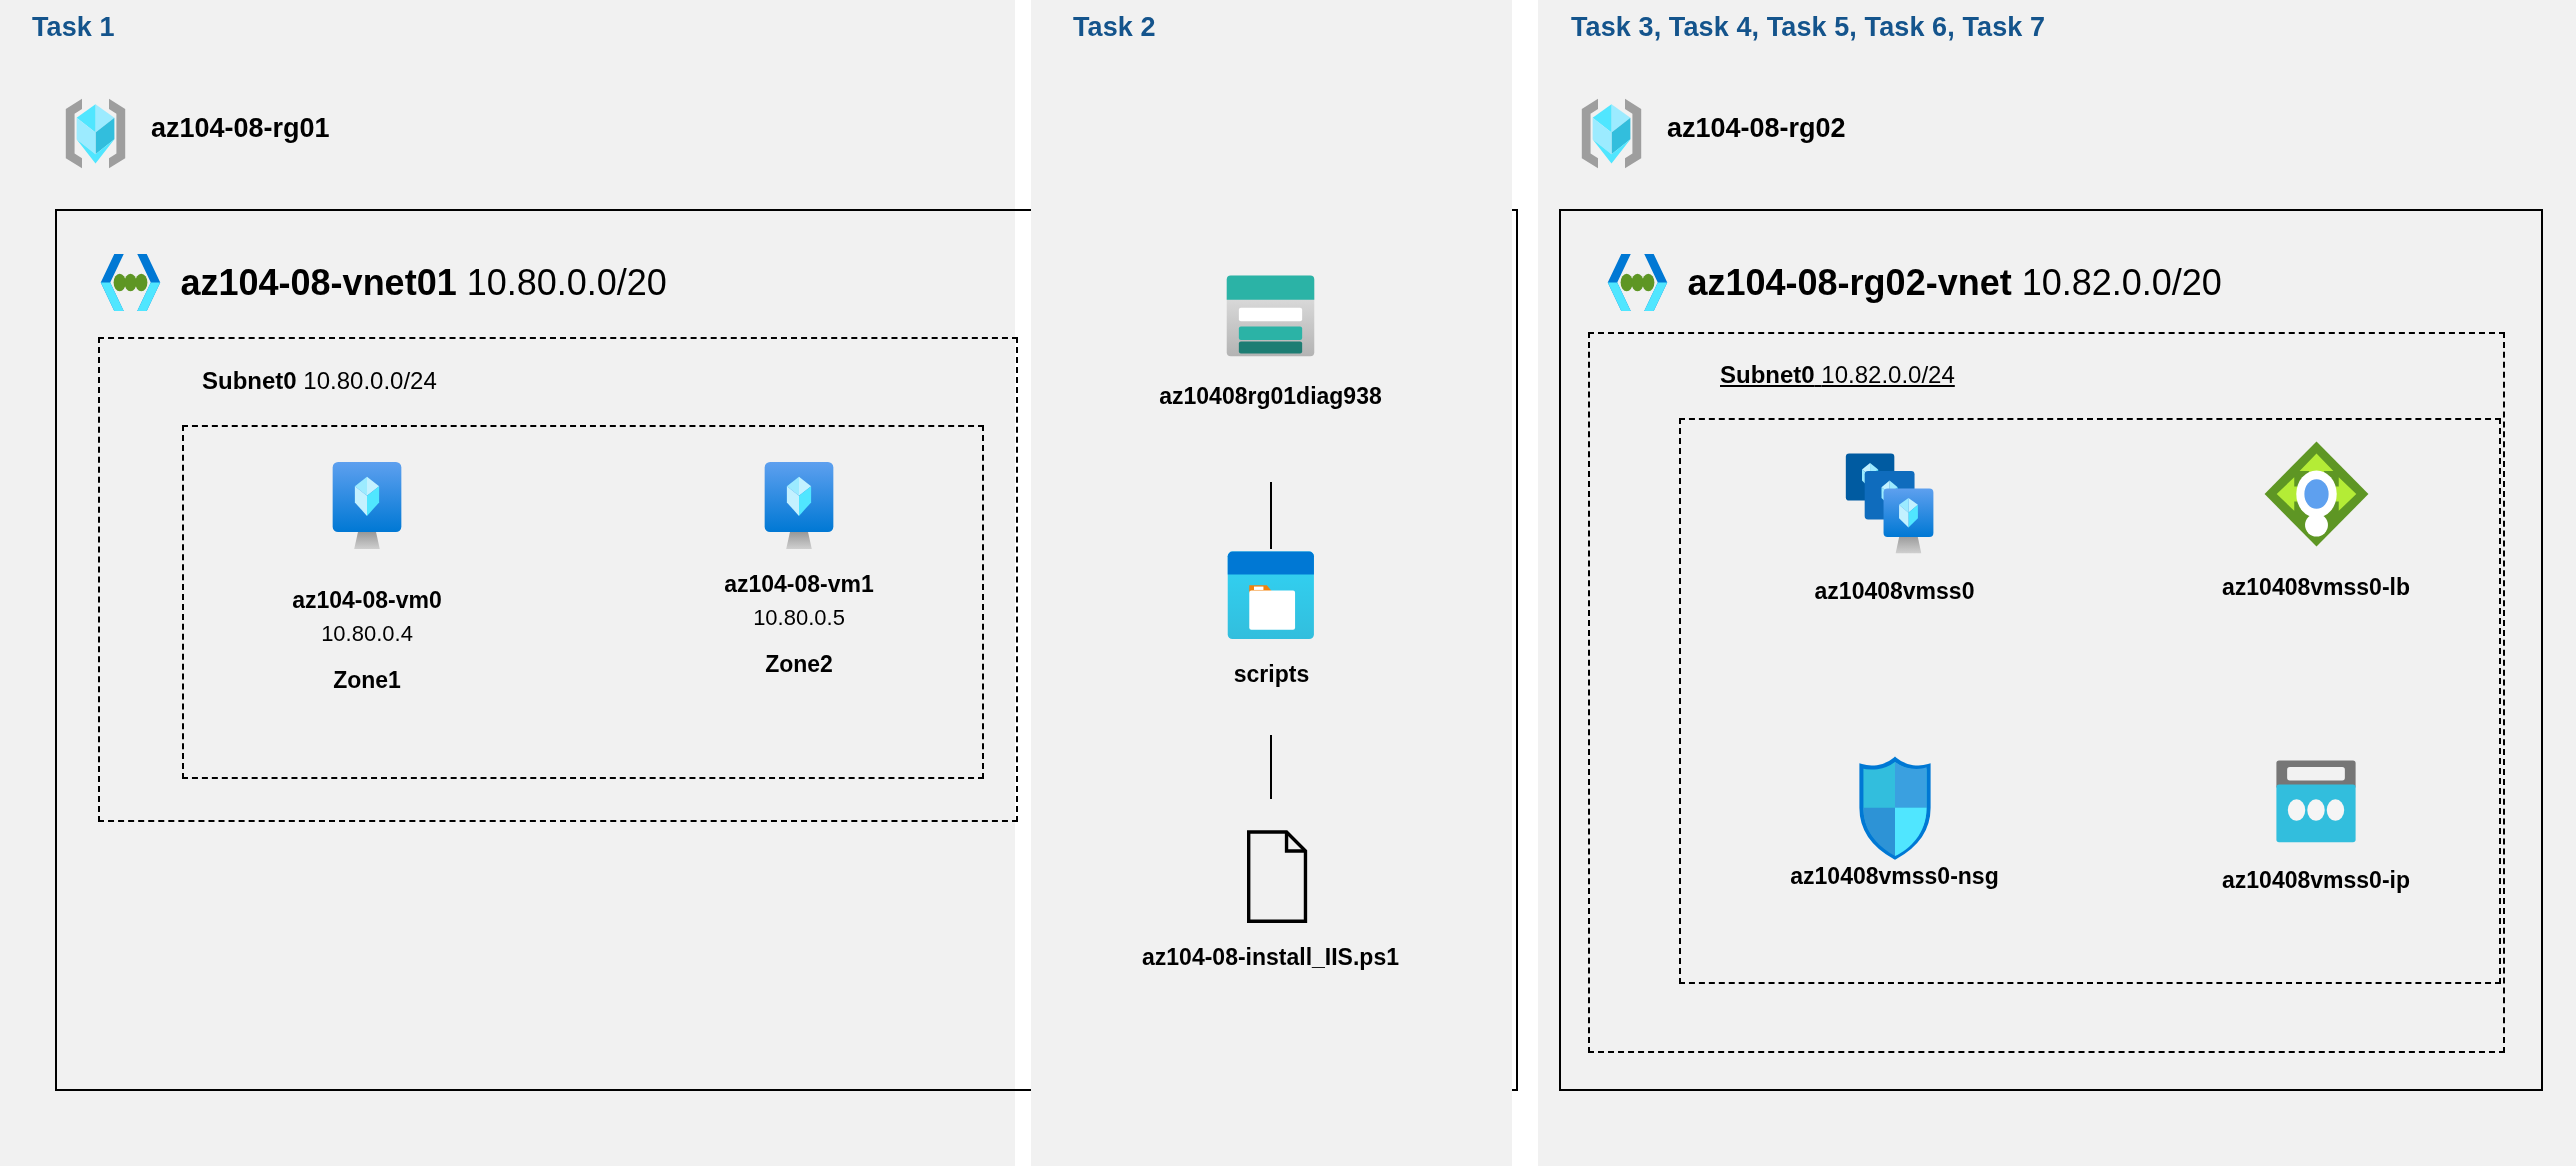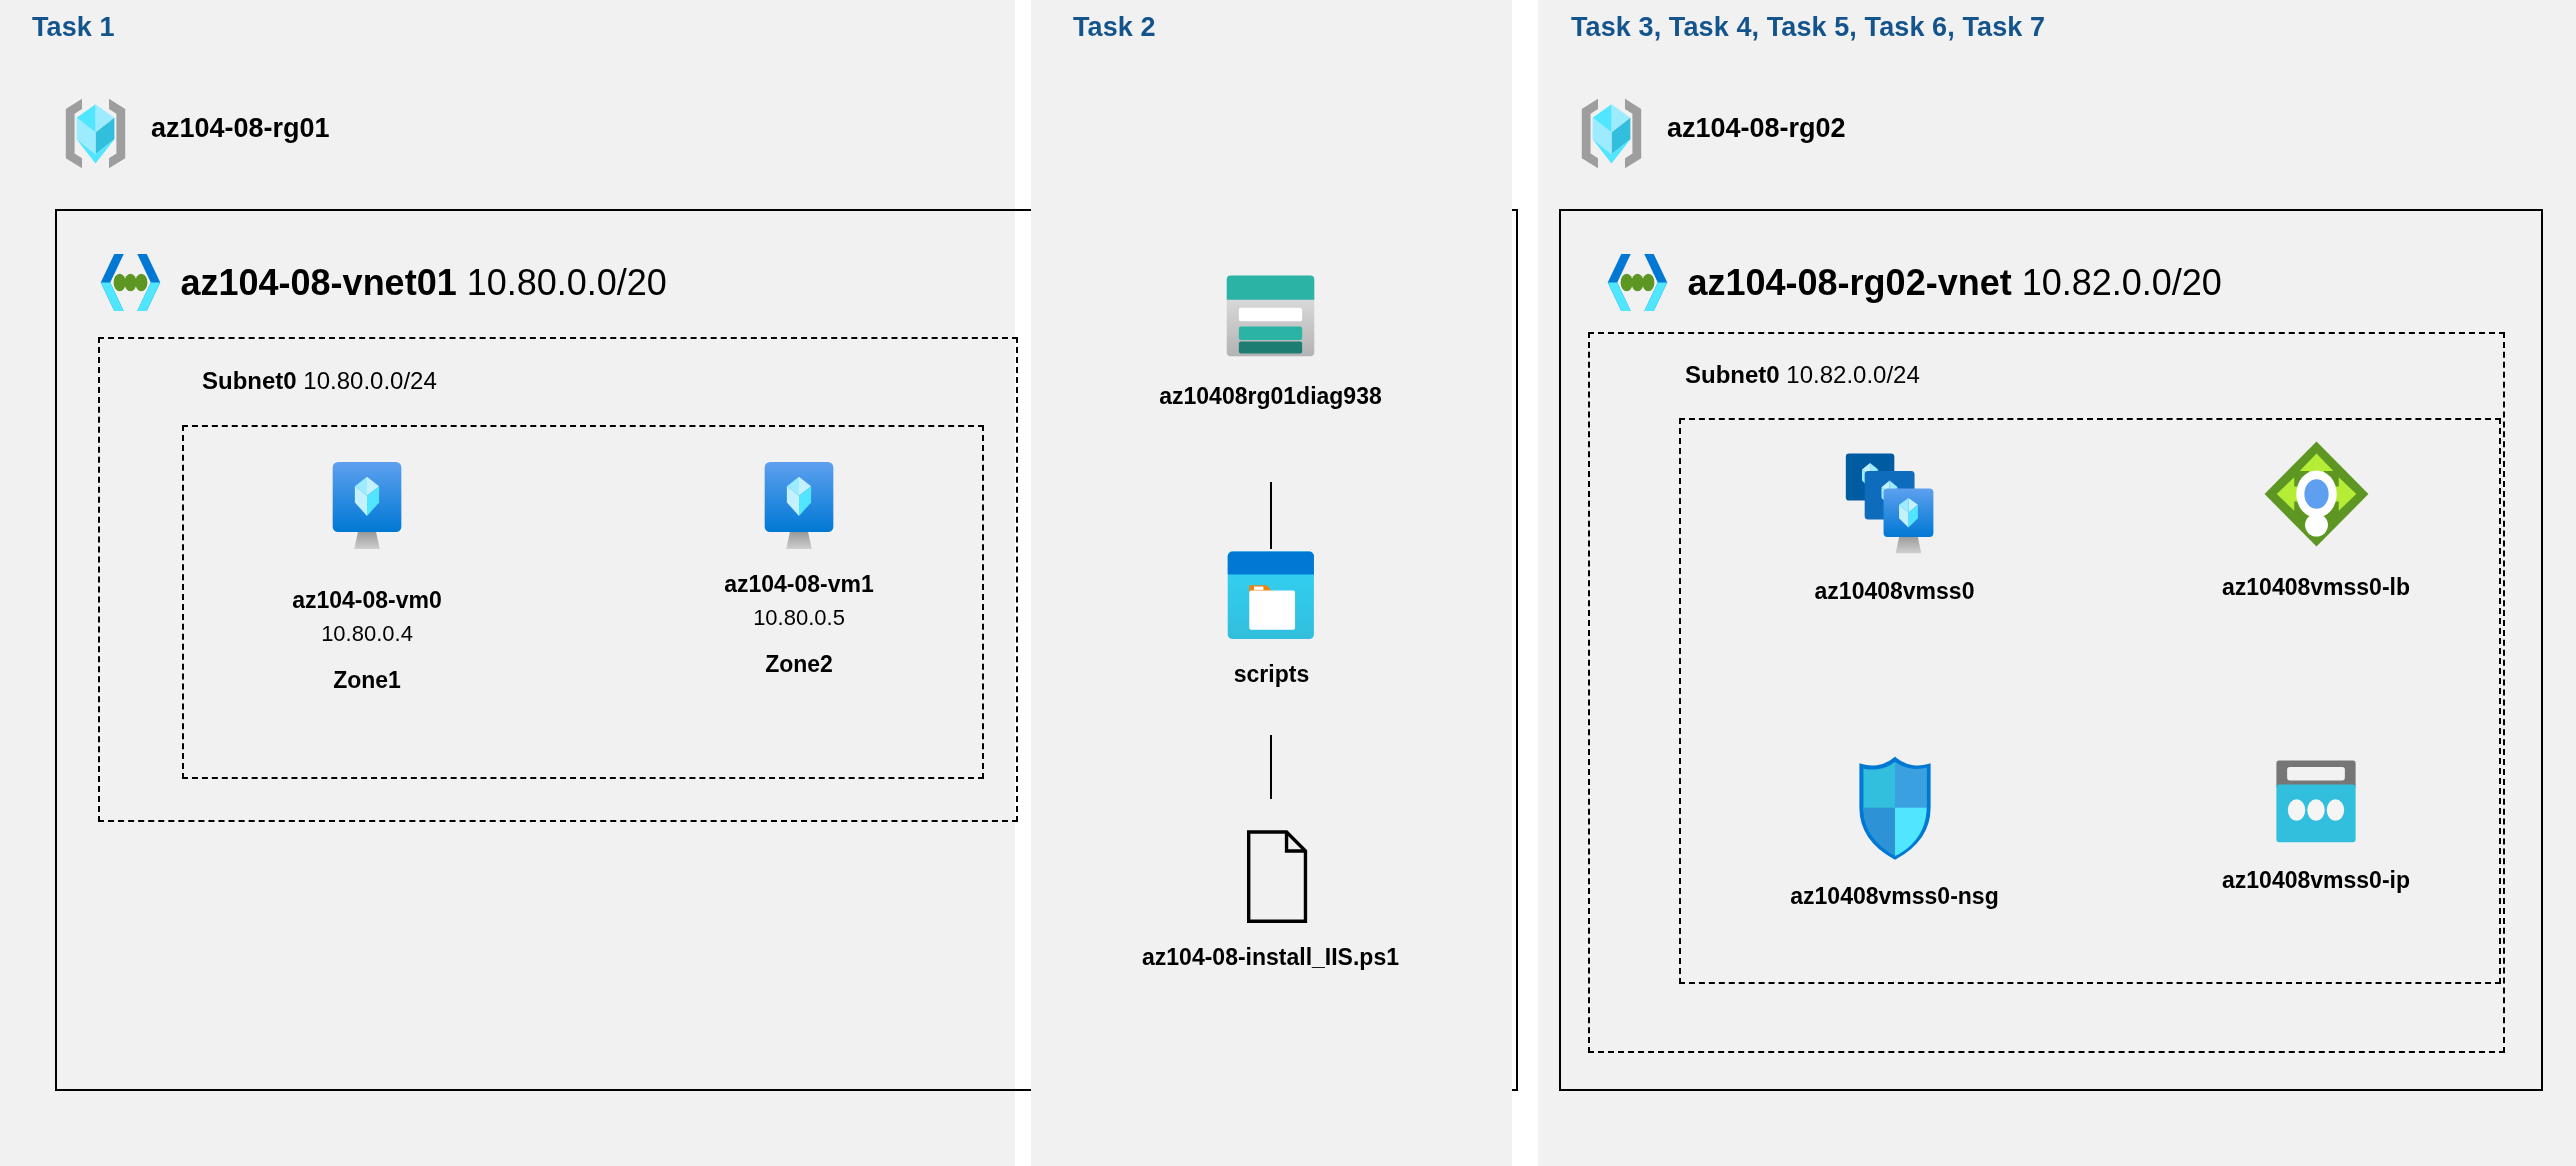--- a/index.html
+++ b/index.html
@@ -244,21 +244,21 @@
         <ellipse cx="70" cy="54" rx="9" ry="13" fill="#5e9624"></ellipse>
       </svg>
     </span>
     <span class="vnet-title">
       <b>az104-08-rg02-vnet</b>
       <span class="cidr">10.82.0.0/20</span>
     </span>
   </div>
 
   <div class="subnet-box" style="left:1588px; top:332px; width:917px; height:721px;"></div>
-  <div class="subnet-title" style="left:1685px; top:361px;">
+  <div class="subnet-title" style="left:1720px; top:361px;text-decoration:underline;">
     <b>Subnet0</b>
     <span>10.82.0.0/24</span>
   </div>
 
   <div class="inner-box" style="left:1679px; top:418px; width:822px; height:566px;"></div>
 
   <div class="node" style="left:1753px; top:448px; width:283px;">
     <span>
       <svg width="128" height="116" viewBox="0 0 190 172">
         <defs>
@@ -316,21 +316,21 @@
 
   <div class="node" style="left:1743px; top:755px; width:303px;">
     <span>
       <svg width="86" height="108" viewBox="0 0 128 160">
         <path d="M64 6 C 48 20, 26 20, 14 16 L14 78 C14 118, 42 140, 64 152 C86 140, 114 118, 114 78 L114 16 C102 20, 80 20, 64 6 Z" fill="#32bedd" stroke="#0078d4" stroke-width="6"></path>
         <path d="M64 10 C 80 22, 100 22, 111 18 L111 78 L64 78 Z" fill="#3aa0e0"></path>
         <path d="M17 78 L64 78 L64 150 C44 139, 17 117, 17 80 Z" fill="#2d93d6"></path>
         <path d="M64 78 L111 78 C111 117, 86 139, 64 150 Z" fill="#50e6ff"></path>
       </svg>
     </span>
-    <span class="nlabel" style="margin-top:20px;">az10408vmss0-nsg</span>
+    <span class="nlabel" style="margin-top:0;">az10408vmss0-nsg</span>
   </div>
 
   <div class="node" style="left:2178px; top:755px; width:276px;">
     <span>
       <svg width="98" height="94" viewBox="0 0 146 140">
         <rect x="14" y="8" width="118" height="42" rx="4" fill="#767676"></rect>
         <rect x="30" y="18" width="86" height="20" rx="4" fill="#f2f2f2"></rect>
         <rect x="14" y="44" width="118" height="86" rx="4" fill="#32bedd"></rect>
         <ellipse cx="44" cy="82" rx="13" ry="16" fill="#f5f5f5"></ellipse>
         <ellipse cx="73" cy="82" rx="13" ry="16" fill="#f5f5f5"></ellipse>

